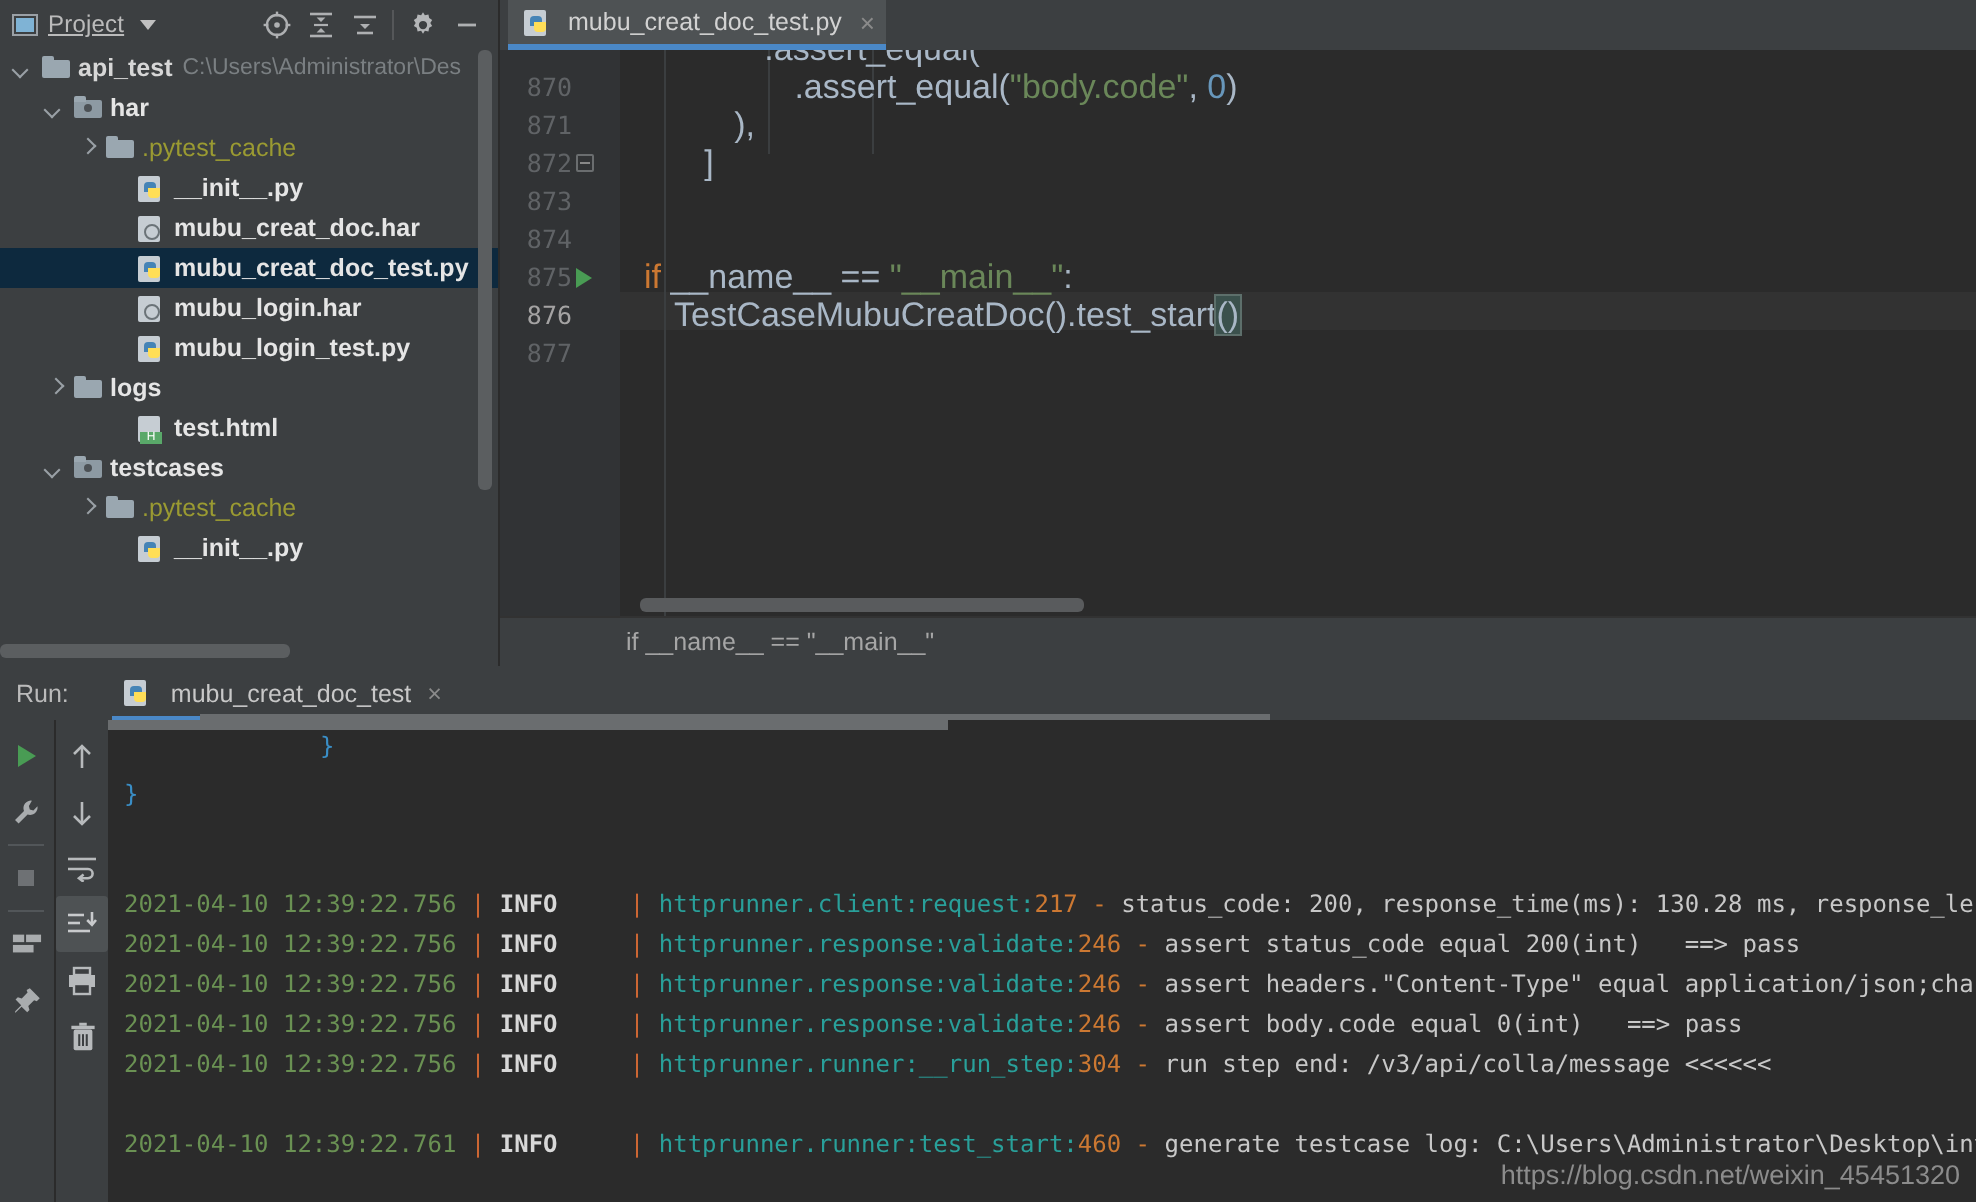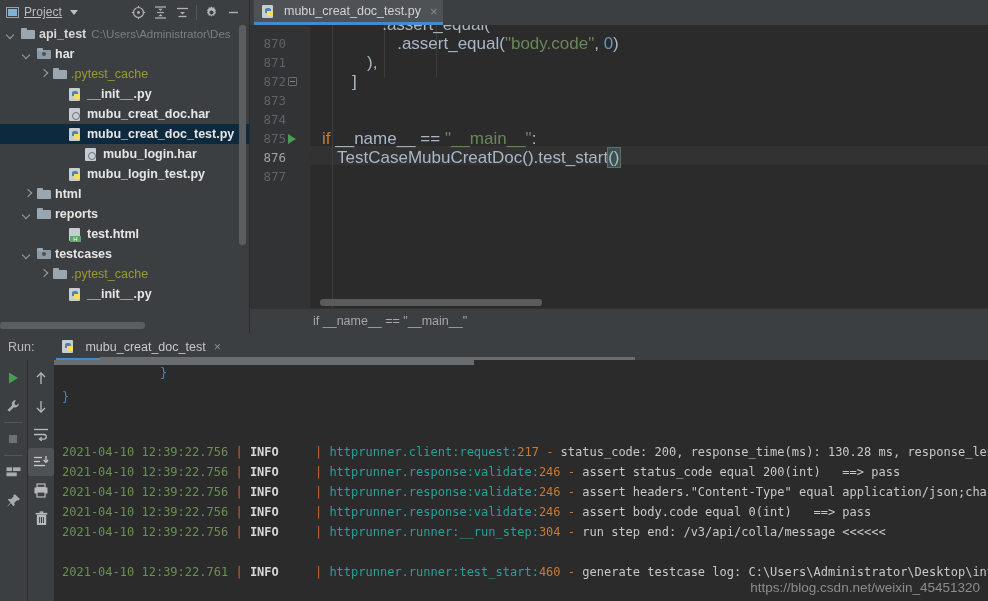--- a/index.html
+++ b/index.html
@@ -483,44 +483,39 @@
           <span class="tlabel-name">mubu_creat_doc.har</span>
         </div>
         <div class="trow sel" style="padding-left: 54px;">
           <span class="arrow" style="margin-right: 4px;"></span>
           <span class="ic-py">
             <span class="py1"></span>
             <span class="py2"></span>
           </span>
           <span class="tlabel-name">mubu_creat_doc_test.py</span>
         </div>
-        <div class="trow" style="padding-left: 70px;">
+        <div class="trow" style="padding-left: 54px;">
           <span class="arrow" style="margin-right: 4px;"></span>
           <span class="ic-har">
             <span class="g"></span>
           </span>
           <span class="tlabel-name">mubu_login.har</span>
         </div>
         <div class="trow" style="padding-left: 54px;">
           <span class="arrow" style="margin-right: 4px;"></span>
           <span class="ic-py">
             <span class="py1"></span>
             <span class="py2"></span>
           </span>
           <span class="tlabel-name">mubu_login_test.py</span>
         </div>
         <div class="trow" style="padding-left: 22px;">
           <span class="arrow right" style="margin-right: 4px;"></span>
           <span class="ic-folder"></span>
-          <span class="tlabel-name">html</span>
-        </div>
-        <div class="trow" style="padding-left: 22px;">
-          <span class="arrow down" style="margin-right: 4px;"></span>
-          <span class="ic-folder"></span>
-          <span class="tlabel-name">reports</span>
+          <span class="tlabel-name">logs</span>
         </div>
         <div class="trow" style="padding-left: 54px;">
           <span class="arrow" style="margin-right: 4px;"></span>
           <span class="ic-html">
             <span class="h">H</span>
           </span>
           <span class="tlabel-name">test.html</span>
         </div>
         <div class="trow" style="padding-left: 22px;">
           <span class="arrow down" style="margin-right: 4px;"></span>

